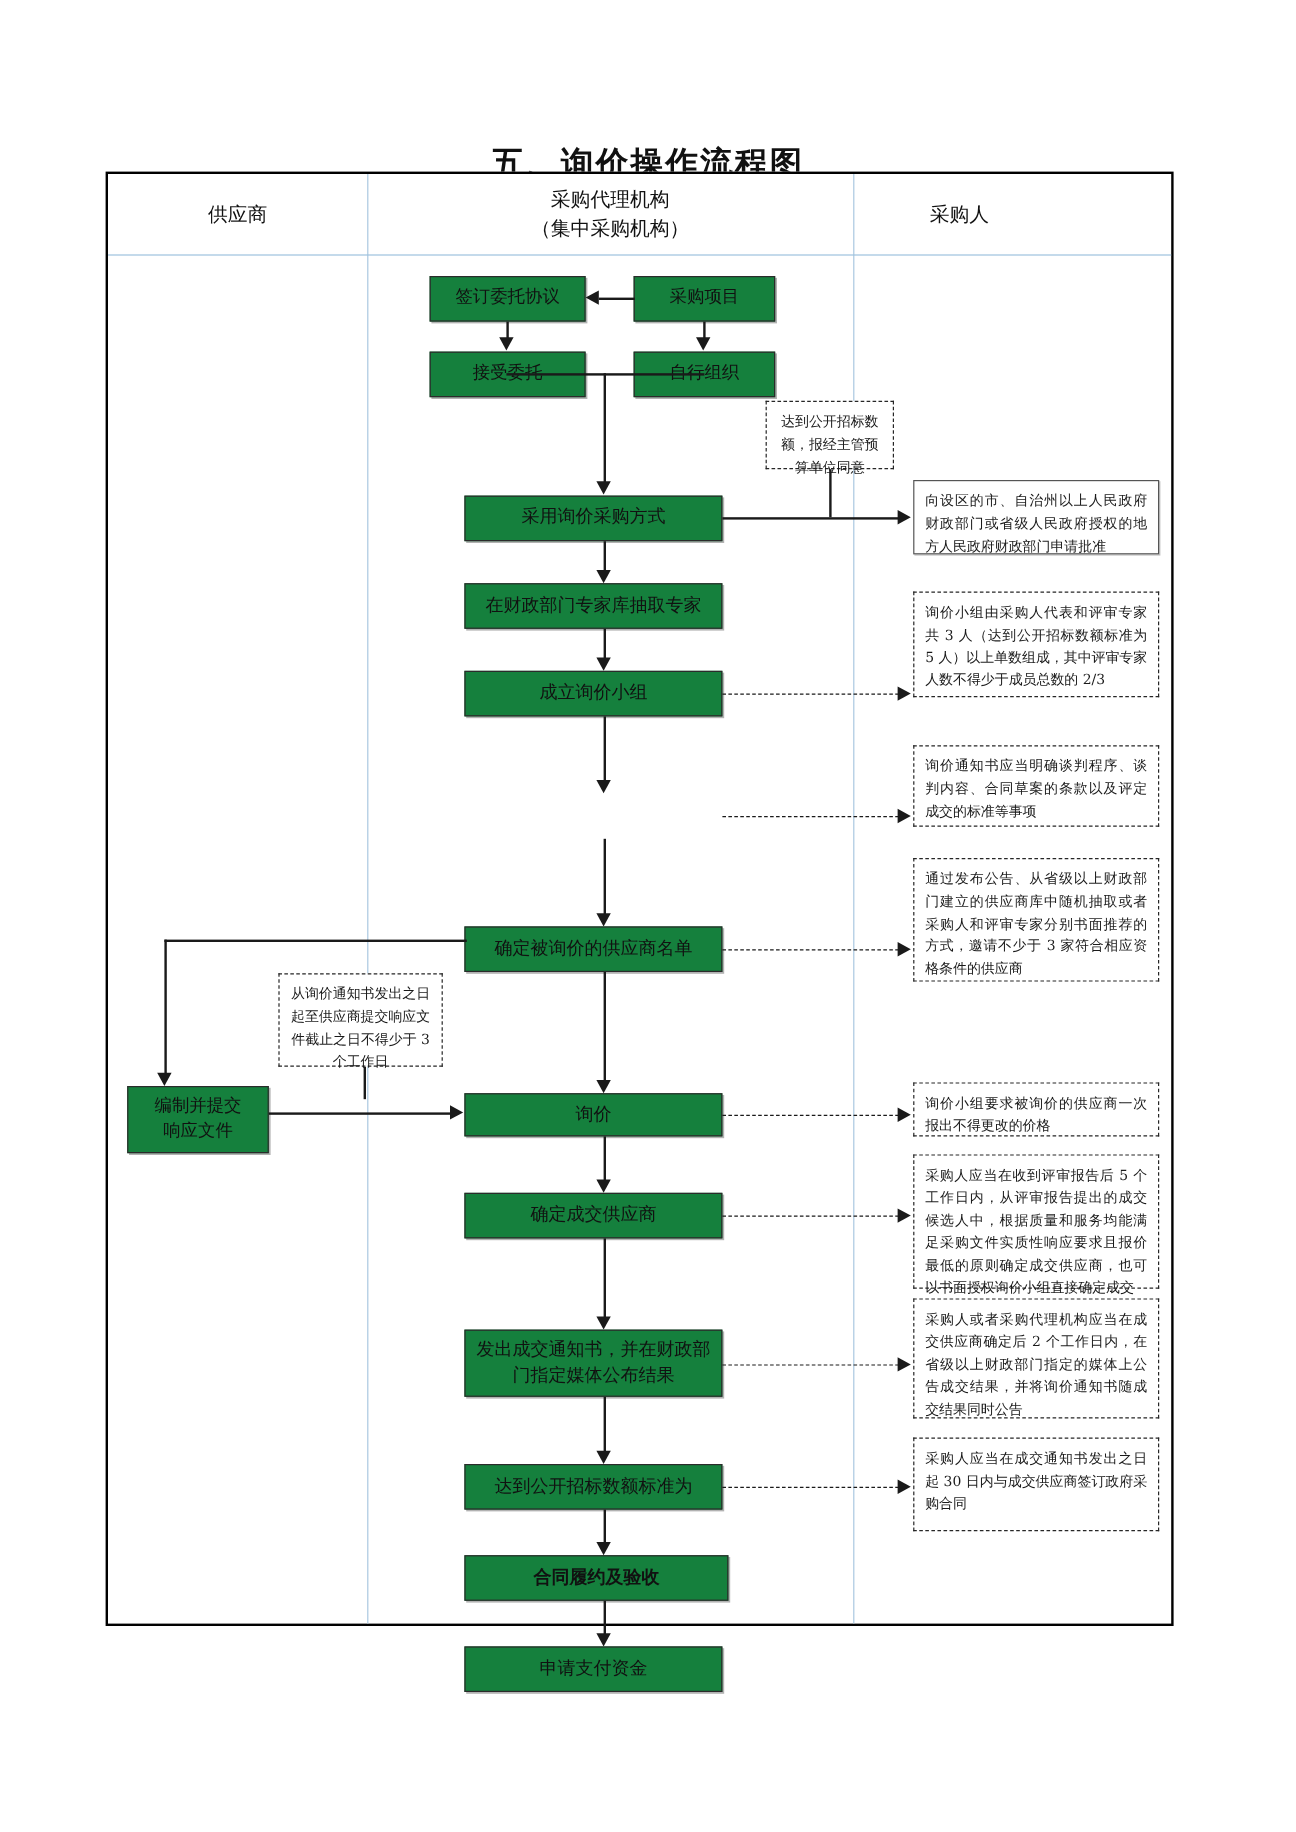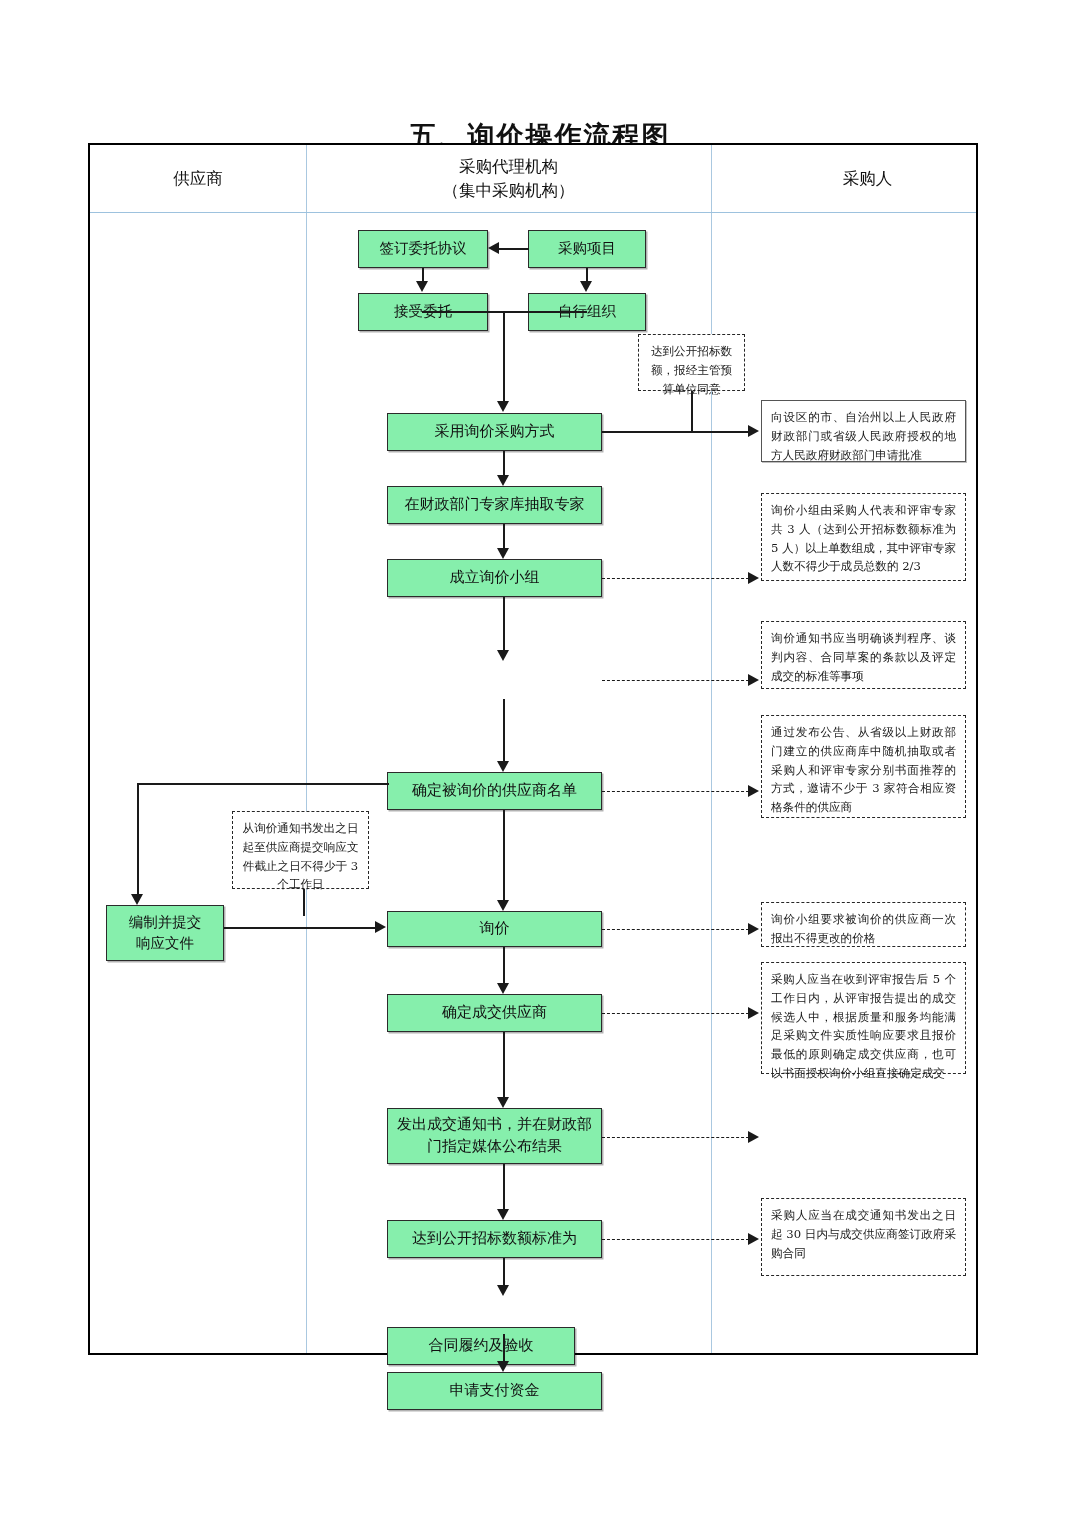--- a/index.html
+++ b/index.html
@@ -28,26 +28,26 @@
   .col-div.d2{left:621px;}
   .hdr-rule{position:absolute;left:0;top:67px;width:100%;height:1px;background:#9dc2de;}
 
   .hdr{
     position:absolute;top:0;height:67px;display:flex;align-items:center;
     justify-content:center;text-align:center;line-height:1.45;
     font-size:16.5px;font-family:"DejaVu Serif","Liberation Serif",serif;
   }
   .hdr.h1{left:0;width:216px;}
   .hdr.h2{left:216px;width:405px;flex-direction:column;justify-content:center;}
-  .hdr.h3{left:657px;width:241px;}
+  .hdr.h3{left:589px;width:241px;}
 
   
   .box{
     position:absolute;box-sizing:border-box;border:1.6px solid #2b2b2b;
-    background:#86efac;display:flex;align-items:center;justify-content:center;
+    background:#15803d;display:flex;align-items:center;justify-content:center;
     text-align:center;line-height:1.45;font-size:14.5px;
     font-family:"DejaVu Serif","Liberation Serif",serif;padding:2px 6px;
     box-shadow:1.5px 1.5px 0 rgba(0,0,0,.30);
   }
   .box.lg{font-size:15px;}
 
   
   .note{
     position:absolute;box-sizing:border-box;border:1.4px dashed #262626;
     background:#fff;font-size:11.6px;line-height:1.62;
@@ -208,35 +208,38 @@
     </div>
 
     <div class="vline" style="left:413px;top:887px;height:67px;"></div>
     <div class="arr down" style="left:407px;top:952px;"></div>
     <div class="box lg" style="left:297px;top:963px;width:215px;height:56px;flex-direction:column;">
       <span>发出成交通知书，并在财政部</span>
       <span>门指定媒体公布结果</span>
     </div>
     <div class="dash-h" style="left:512px;top:992px;width:152px;"></div>
     <div class="arr right" style="left:658px;top:986px;"></div>
+    <div class="note" style="left:671px;top:937px;width:205px;height:100px;">
+      <span>采购人或者采购代理机构应当在成交供应商确定后 2 个工作日内，在省级以上财政部门指定的媒体上公告成交结果，并将询价通知书随成交结果同时公告</span>
+    </div>
 
     <div class="vline" style="left:413px;top:1019px;height:47px;"></div>
     <div class="arr down" style="left:407px;top:1064px;"></div>
     <div class="box lg" style="left:297px;top:1075px;width:215px;height:38px;">
       <span>达到公开招标数额标准为</span>
     </div>
     <div class="dash-h" style="left:512px;top:1094px;width:152px;"></div>
     <div class="arr right" style="left:658px;top:1088px;"></div>
     <div class="note" style="left:671px;top:1053px;width:205px;height:78px;">
       <span>采购人应当在成交通知书发出之日起 30 日内与成交供应商签订政府采购合同</span>
     </div>
 
     <div class="vline" style="left:413px;top:1113px;height:29px;"></div>
     <div class="arr down" style="left:407px;top:1140px;"></div>
-    <div class="box lg" style="left:297px;top:1182px;width:188px;height:38px;">
+    <div class="box lg" style="left:297px;top:1151px;width:220px;height:38px;font-weight:bold;">
       <span>合同履约及验收</span>
     </div>
 
     <div class="vline" style="left:413px;top:1189px;height:29px;"></div>
     <div class="arr down" style="left:407px;top:1216px;"></div>
     <div class="box lg" style="left:297px;top:1227px;width:215px;height:38px;">
       <span>申请支付资金</span>
     </div>
 
   </div>

